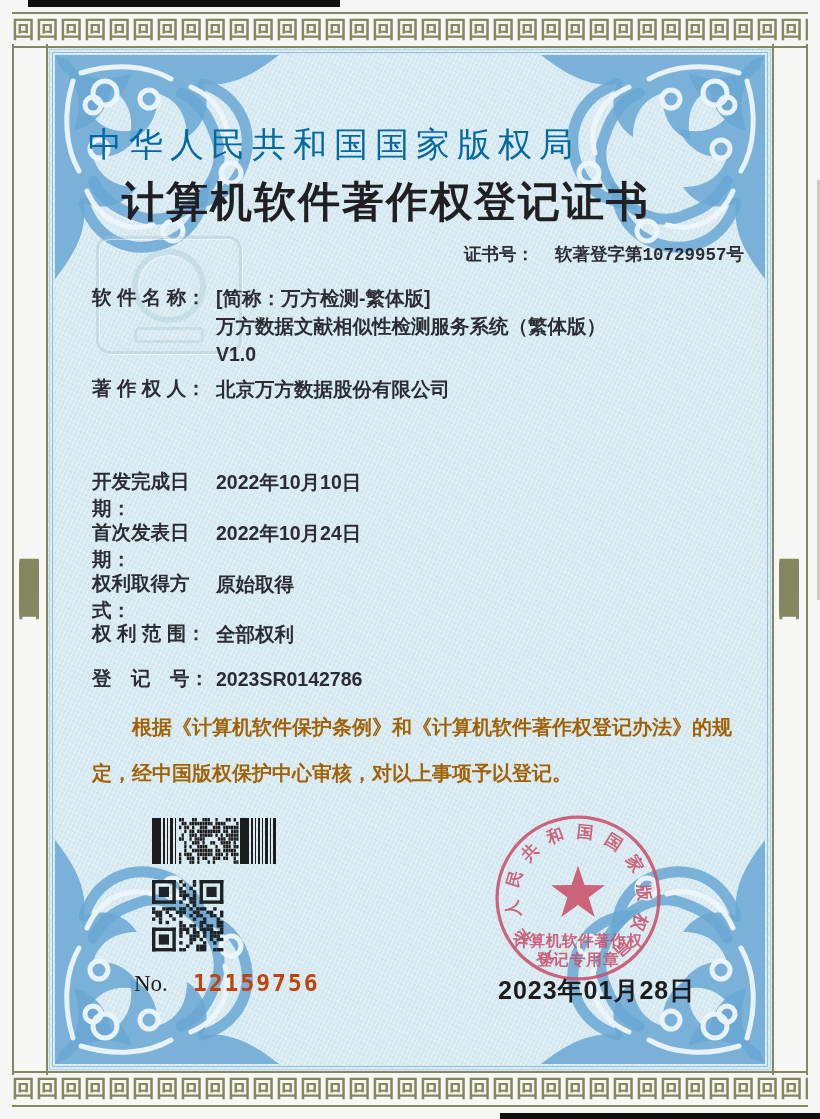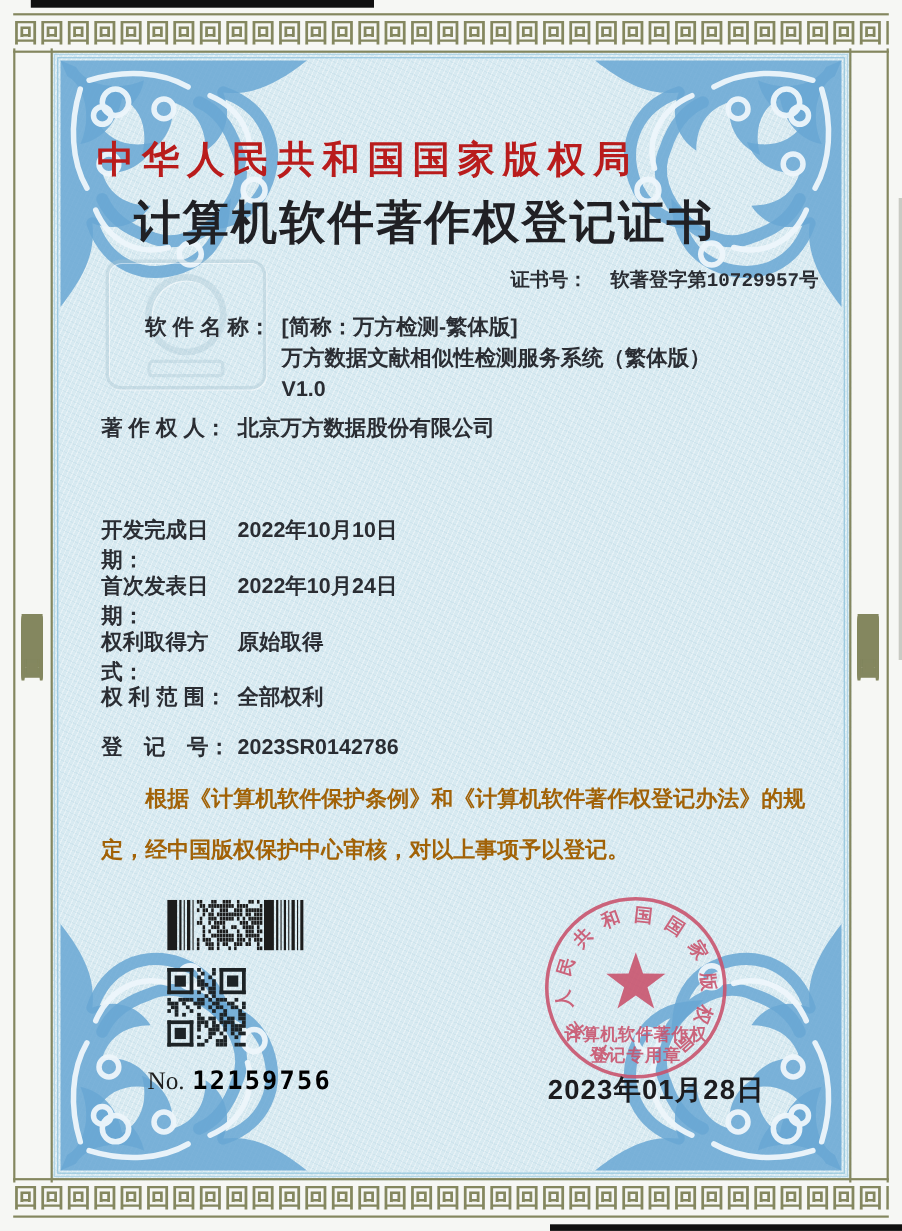--- a/index.html
+++ b/index.html
@@ -35,31 +35,31 @@
 
   
   .corner{position:absolute;width:228px;height:228px;pointer-events:none;}
   .corner.tl{left:53px;top:53px;}
   .corner.tr{right:53px;top:53px;transform:scaleX(-1);}
   .corner.bl{left:53px;bottom:53px;transform:scaleY(-1);}
   .corner.br{right:53px;bottom:53px;transform:scale(-1,-1);}
 
   
   .authority{position:absolute;top:122px;left:0;width:668px;text-align:center;
-    font-size:34px;font-weight:700;letter-spacing:7px;color:#b91c1c;}
+    font-size:34px;font-weight:400;letter-spacing:7px;color:#0369a1;}
   .cert-title{position:absolute;top:174px;left:0;width:772px;text-align:center;
     font-size:42px;font-weight:900;letter-spacing:2px;color:#202024;}
   .cert-no{position:absolute;top:242px;left:0;width:744px;text-align:right;
     font-size:17.5px;font-weight:700;color:#2a2d33;}
   .cert-no .val{margin-left:21px;font-family:Liberation Mono, monospace;}
 
   .field-row{position:absolute;left:92px;display:flex;color:#2a2d33;}
   .field-label{width:124px;font-size:19.5px;font-weight:700;flex:0 0 auto;}
   .field-value{font-size:19.5px;font-weight:700;line-height:28px;}
-  .r1{top:284px;margin-left:40px;} .r2{top:375px;} .r3{top:468px;} .r4{top:519px;}
+  .r1{top:284px;} .r2{top:375px;} .r3{top:468px;} .r4{top:519px;}
   .r5{top:570px;} .r6{top:620px;} .r7{top:665px;justify-content:center;}
 
   .statement{position:absolute;left:92px;top:704px;width:654px;font-size:20px;
     font-weight:700;line-height:46px;text-indent:2em;color:#a16207;}
 
   
   .watermark{position:absolute;left:96px;top:236px;width:140px;height:112px;
     border:3px solid rgba(165,195,208,0.55);border-radius:14px;opacity:0.7;
     box-shadow:1px 1px 0 rgba(255,255,255,0.8), inset 1px 1px 0 rgba(255,255,255,0.7);}
   .watermark .ring{position:absolute;left:50%;top:42%;transform:translate(-50%,-50%);
@@ -68,22 +68,22 @@
   .watermark .dots{position:absolute;left:50%;bottom:8px;transform:translateX(-50%);
     width:64px;height:10px;border-radius:5px;border:3px solid rgba(165,195,208,0.45);}
 
   
   .barcode{position:absolute;left:152px;top:818px;}
   .qrcode{position:absolute;left:152px;top:880px;}
 
   
   .serial{position:absolute;left:134px;top:970px;font-size:23px;color:#1e1e1e;
     font-family:"Liberation Serif","DejaVu Serif",serif;}
-  .serial .num{color:#000000;font-family:"DejaVu Sans Mono",monospace;
-    letter-spacing:2px;margin-left:7px;font-weight:700;}
+  .serial .num{color:#c2410c;font-family:"DejaVu Sans Mono",monospace;
+    letter-spacing:2px;margin-left:25px;font-weight:700;}
   .issue-date{position:absolute;left:498px;top:974px;font-size:25px;font-weight:700;
     color:#1c1c1f;letter-spacing:1px;}
 
   
   .seal{position:absolute;left:492px;top:812px;width:172px;height:172px;opacity:0.88;}
 </style>
 </head>
 <body>
 
 <div class="page">

